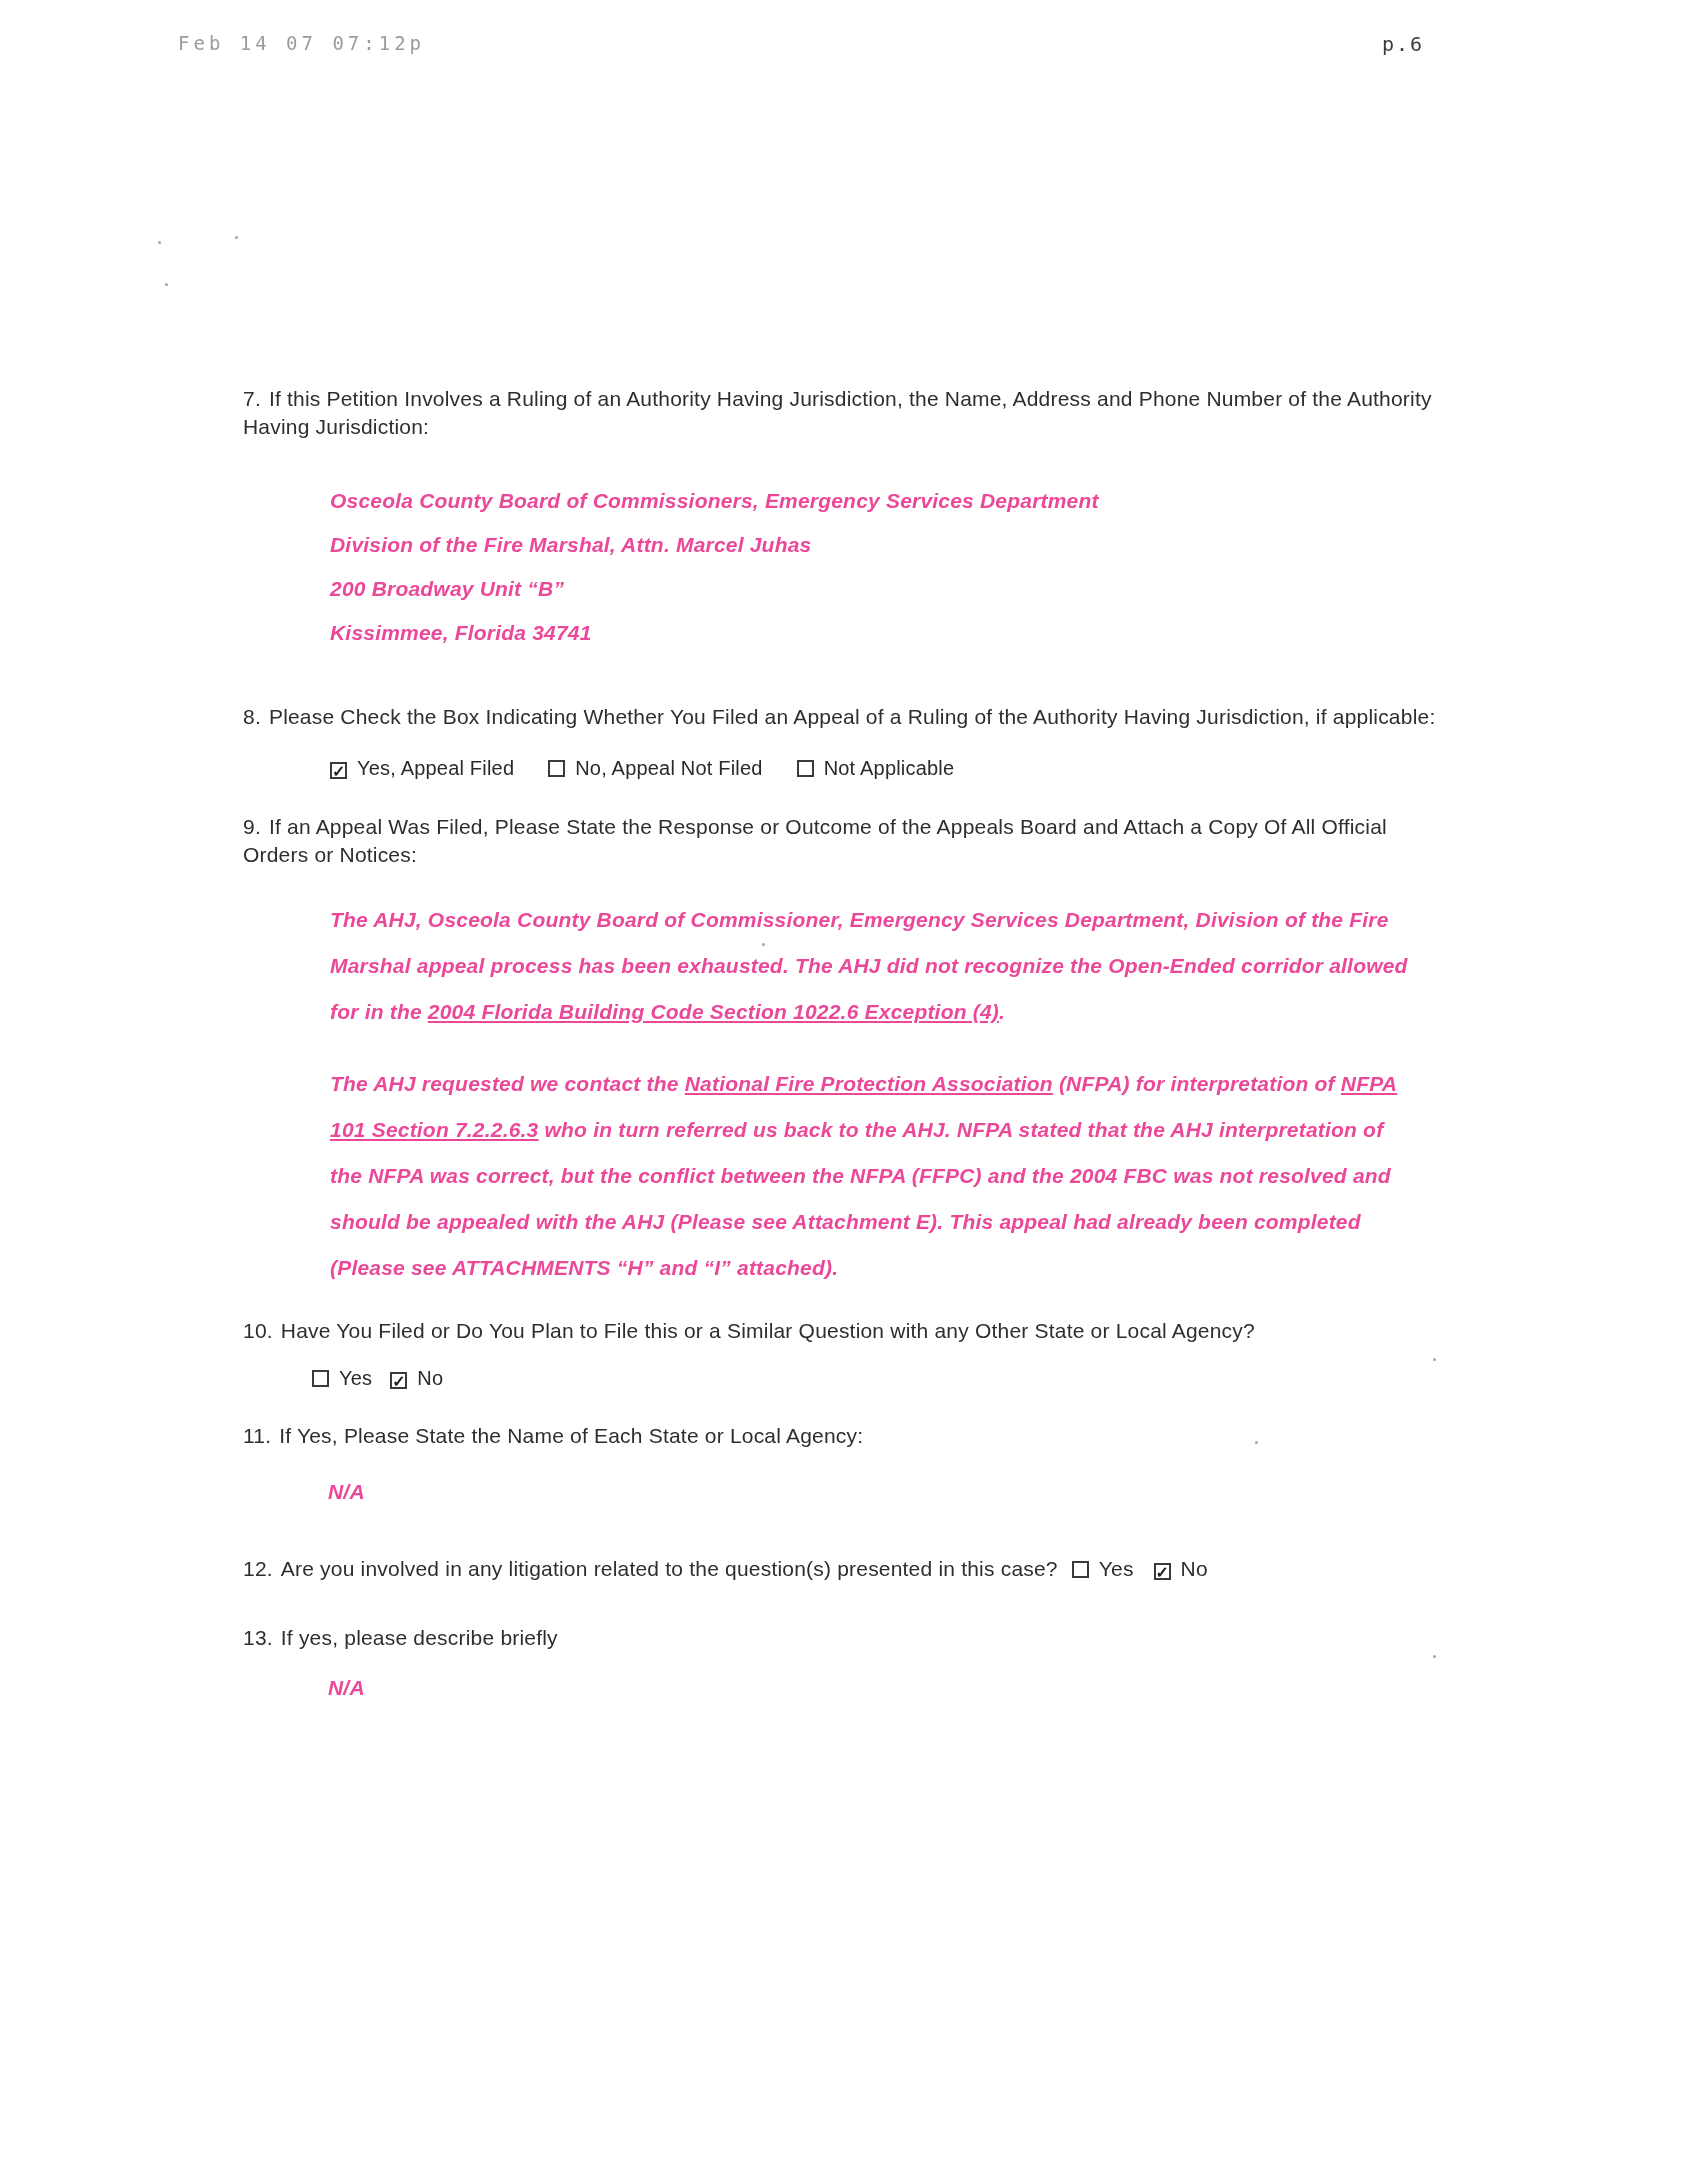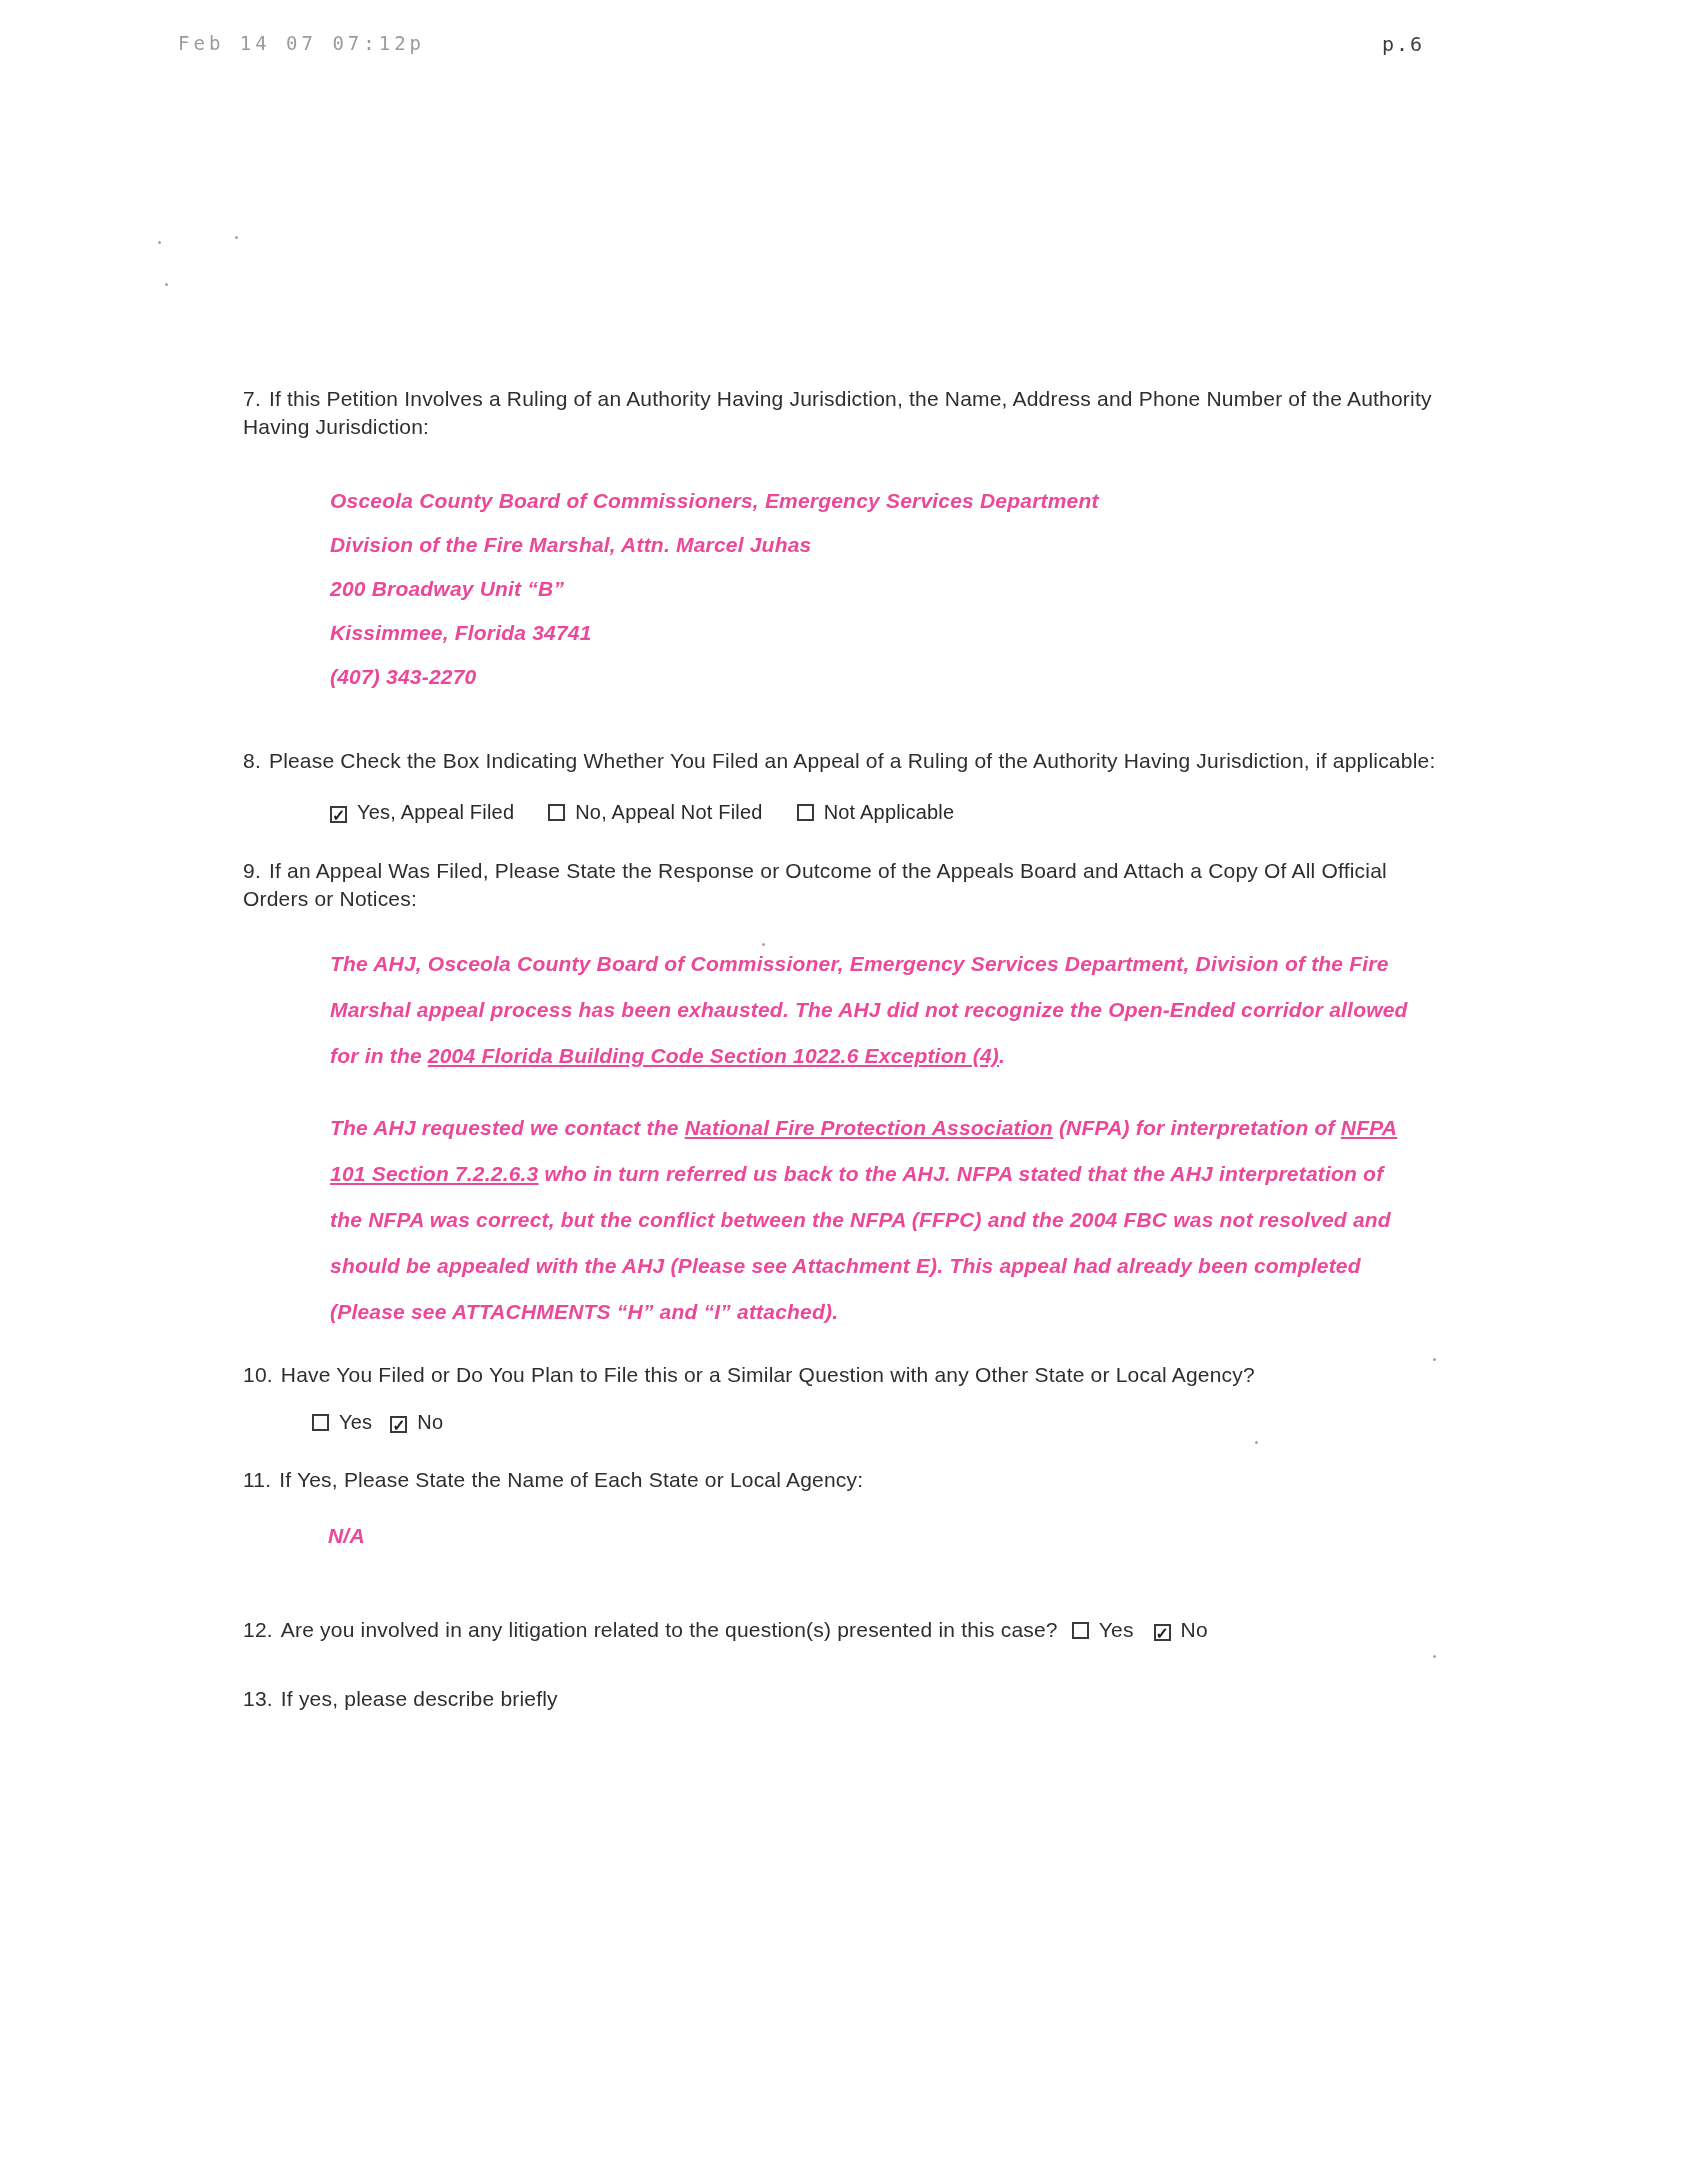--- a/index.html
+++ b/index.html
@@ -53,21 +53,21 @@
     font-size: 21px;
   }
   .address {
     margin: 38px 0 0 87px;
   }
   .addr-line { line-height: 44px; white-space: nowrap; }
   .mt-item8 { margin-top: 48px; }
   .mt-item9 { margin-top: 32px; }
   .mt-item10 { margin-top: 26px; }
   .mt-item11 { margin-top: 30px; }
-  .mt-item12 { margin-top: 66px; }
+  .mt-item12 { margin-top: 49px; }
   .mt-item13 { margin-top: 42px; }
   .checkline {
     margin: 24px 0 0 87px;
     font-size: 20px;
     color: #2a2a2a;
   }
   .checkline-narrow { margin: 20px 0 0 69px; }
   .cb {
     display: inline-block;
     width: 17px;
@@ -142,21 +142,20 @@
 
   <div class="content">
 
     <p class="q"><span class="qnum">7.</span><span>If this Petition Involves a Ruling of an Authority Having Jurisdiction, the Name, Address and Phone Number of the Authority Having Jurisdiction:</span></p>
 
     <div class="answer address">
       <div class="addr-line">Osceola County Board of Commissioners, Emergency Services Department</div>
       <div class="addr-line">Division of the Fire Marshal, Attn. Marcel Juhas</div>
       <div class="addr-line">200 Broadway Unit “B”</div>
       <div class="addr-line">Kissimmee, Florida  34741</div>
-      <div class="addr-line">(407) 343-2270</div>
     </div>
 
     <p class="q mt-item8"><span class="qnum">8.</span><span>Please Check the Box Indicating Whether You Filed an Appeal of a Ruling of the Authority Having Jurisdiction, if applicable:</span></p>
 
     <div class="checkline">
       <span class="cb"><span>✓</span></span><span class="cb-label">Yes, Appeal Filed</span><span class="cb"></span><span class="cb-label">No, Appeal Not Filed</span><span class="cb"></span><span class="cb-label">Not Applicable</span>
     </div>
 
     <p class="q mt-item9"><span class="qnum">9.</span><span>If an Appeal Was Filed, Please State the Response or Outcome of the Appeals Board and Attach a Copy Of All Official Orders or Notices:</span></p>
 

